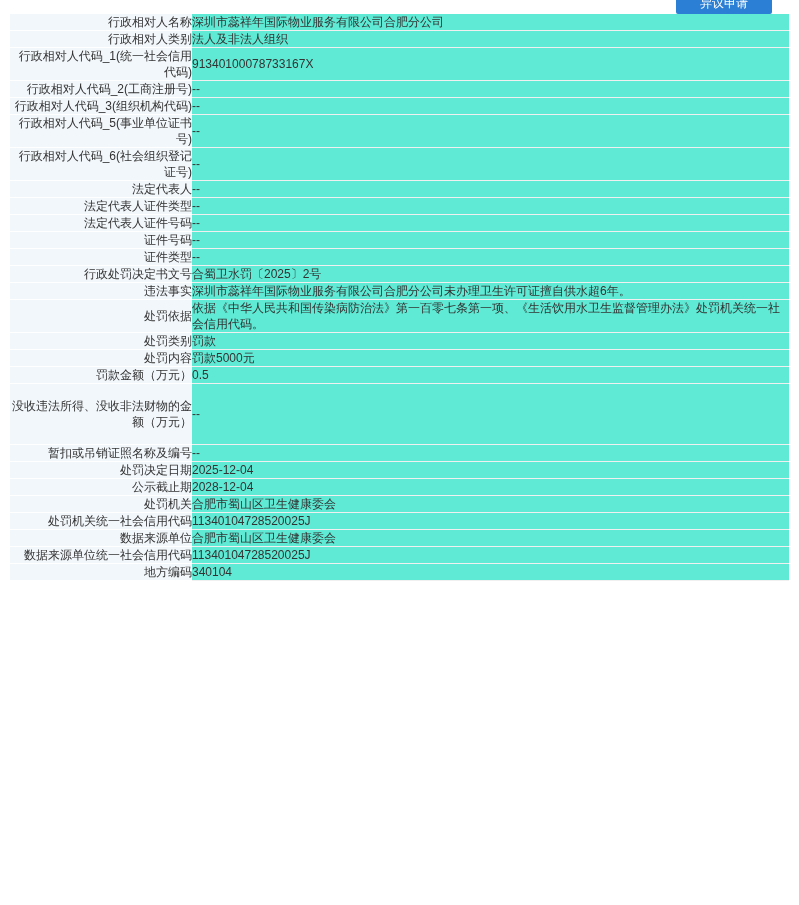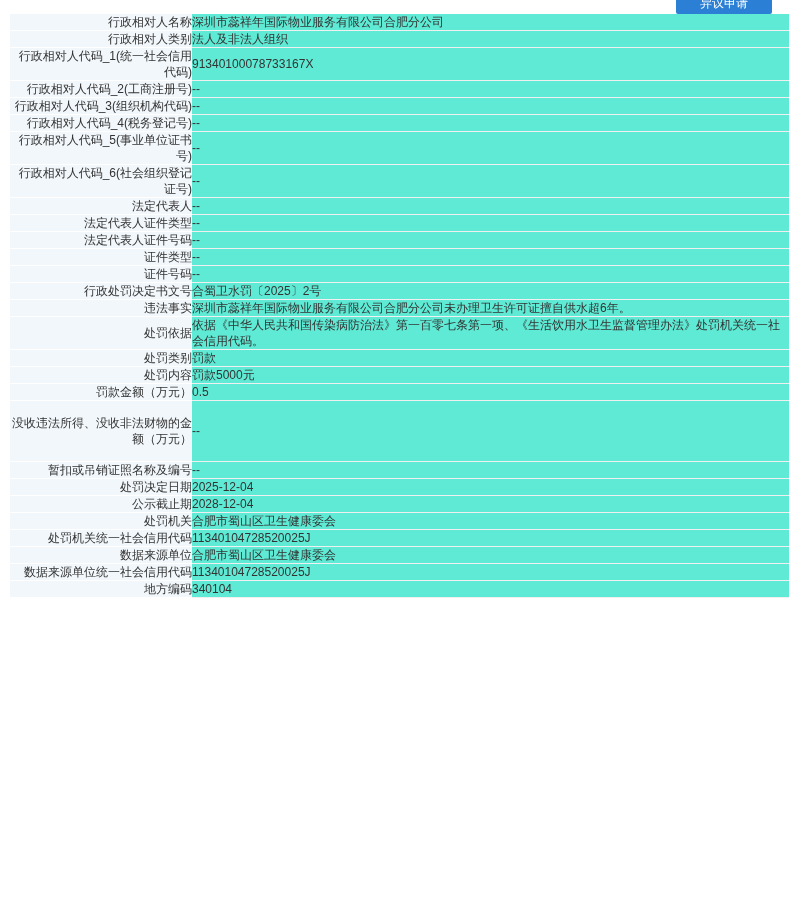--- a/index.html
+++ b/index.html
@@ -103,49 +103,45 @@
         </tr>
         <tr>
           <td class="label">行政相对人代码_2(工商注册号)</td>
           <td class="value">--</td>
         </tr>
         <tr>
           <td class="label">行政相对人代码_3(组织机构代码)</td>
           <td class="value">--</td>
         </tr>
         <tr>
-          <td class="label">行政相对人代码_4(税务登记号)</td>
-          <td class="value">--</td>
-        </tr>
-        <tr>
           <td class="label">行政相对人代码_5(事业单位证书号)</td>
           <td class="value">--</td>
         </tr>
         <tr>
           <td class="label">行政相对人代码_6(社会组织登记证号)</td>
           <td class="value">--</td>
         </tr>
         <tr>
           <td class="label">法定代表人</td>
           <td class="value">--</td>
         </tr>
         <tr>
           <td class="label">法定代表人证件类型</td>
           <td class="value">--</td>
         </tr>
         <tr>
           <td class="label">法定代表人证件号码</td>
           <td class="value">--</td>
         </tr>
         <tr>
+          <td class="label">证件号码</td>
+          <td class="value">--</td>
+        </tr>
+        <tr>
           <td class="label">证件类型</td>
-          <td class="value">--</td>
-        </tr>
-        <tr>
-          <td class="label">证件号码</td>
           <td class="value">--</td>
         </tr>
         <tr>
           <td class="label">行政处罚决定书文号</td>
           <td class="value">合蜀卫水罚〔2025〕2号</td>
         </tr>
         <tr>
           <td class="label">违法事实</td>
           <td class="value">深圳市蕊祥年国际物业服务有限公司合肥分公司未办理卫生许可证擅自供水超6年。</td>
         </tr>

